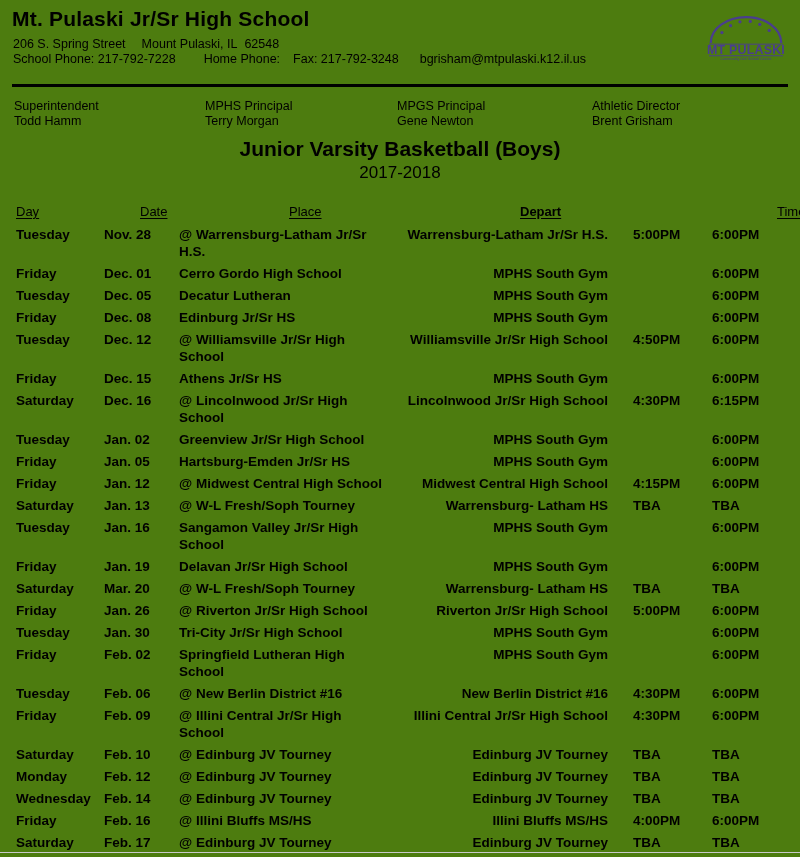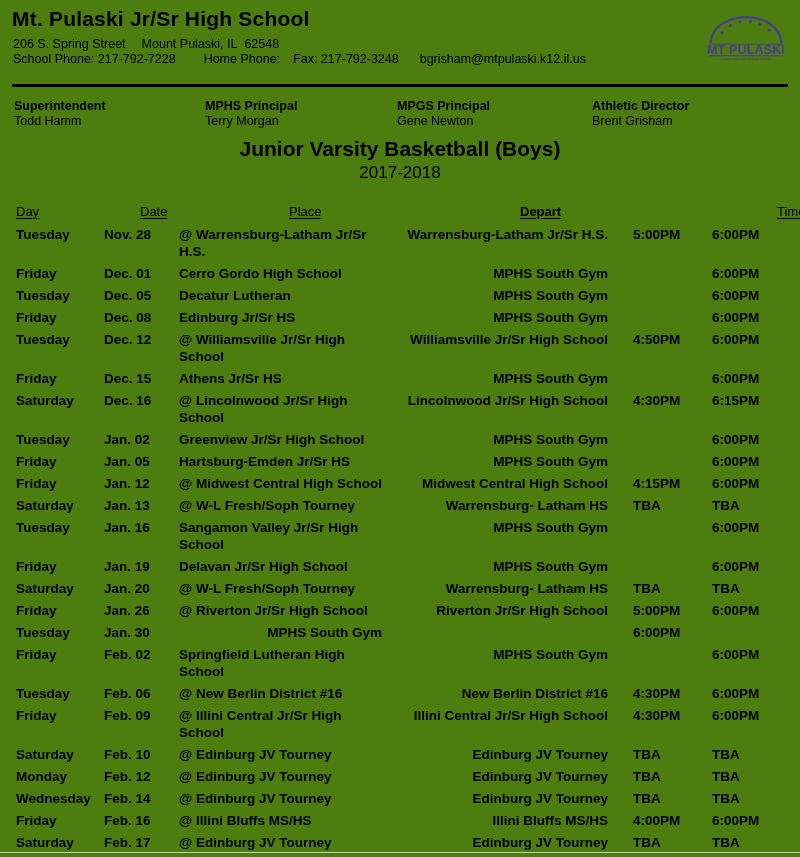--- a/index.html
+++ b/index.html
@@ -14,21 +14,21 @@
   .phone-line { position:absolute; left:13px; top:52px; font-size:12.5px; }
   .phone-line .m1 { margin-left:28px; }
   .phone-line .m2 { margin-left:13px; }
   .phone-line .m3 { margin-left:21px; }
   .logo { position:absolute; left:703px; top:8px; width:86px; height:56px; }
   .hrule { position:absolute; left:12px; width:776px; top:84px; height:3px; background:#000; }
 
   
   .staff { position:absolute; left:0; top:99px; width:800px; font-size:12.5px; line-height:15px; }
   .staff-col { position:absolute; top:0; }
-  .staff-col .s-title { font-weight:bold; }
+  .staff-col .s-title { font-weight:normal; }
   .staff-col.c0 { left:14px; }
   .staff-col.c1 { left:205px; }
   .staff-col.c2 { left:397px; }
   .staff-col.c3 { left:592px; }
 
   
   .doc-title { position:absolute; left:0; top:137px; width:800px; text-align:center; font-size:21px; font-weight:bold; }
   .doc-season { position:absolute; left:0; top:163px; width:800px; text-align:center; font-size:17px; }
 
   
@@ -218,37 +218,38 @@
         <div class="trow">
           <div class="cell cell-day">Friday</div>
           <div class="cell cell-date">Jan. 19</div>
           <div class="cell cell-opponent">Delavan Jr/Sr High School</div>
           <div class="cell cell-place">MPHS South Gym</div>
           <div class="cell cell-depart"></div>
           <div class="cell cell-time">6:00PM</div>
         </div>
         <div class="trow">
           <div class="cell cell-day">Saturday</div>
-          <div class="cell cell-date">Jan. 20</div>
+          <div class="cell cell-date">Mar. 20</div>
           <div class="cell cell-opponent">@ W-L Fresh/Soph Tourney</div>
           <div class="cell cell-place">Warrensburg- Latham HS</div>
           <div class="cell cell-depart">TBA</div>
           <div class="cell cell-time">TBA</div>
         </div>
         <div class="trow">
           <div class="cell cell-day">Friday</div>
           <div class="cell cell-date">Jan. 26</div>
           <div class="cell cell-opponent">@ Riverton Jr/Sr High School</div>
           <div class="cell cell-place">Riverton Jr/Sr High School</div>
           <div class="cell cell-depart">5:00PM</div>
           <div class="cell cell-time">6:00PM</div>
         </div>
         <div class="trow">
           <div class="cell cell-day">Tuesday</div>
           <div class="cell cell-date">Jan. 30</div>
+          <div class="cell cell-opponent">Tri-City Jr/Sr High School</div>
           <div class="cell cell-place">MPHS South Gym</div>
           <div class="cell cell-depart"></div>
           <div class="cell cell-time">6:00PM</div>
         </div>
         <div class="trow">
           <div class="cell cell-day">Friday</div>
           <div class="cell cell-date">Feb. 02</div>
           <div class="cell cell-opponent">Springfield Lutheran High
 School</div>
           <div class="cell cell-place">MPHS South Gym</div>

